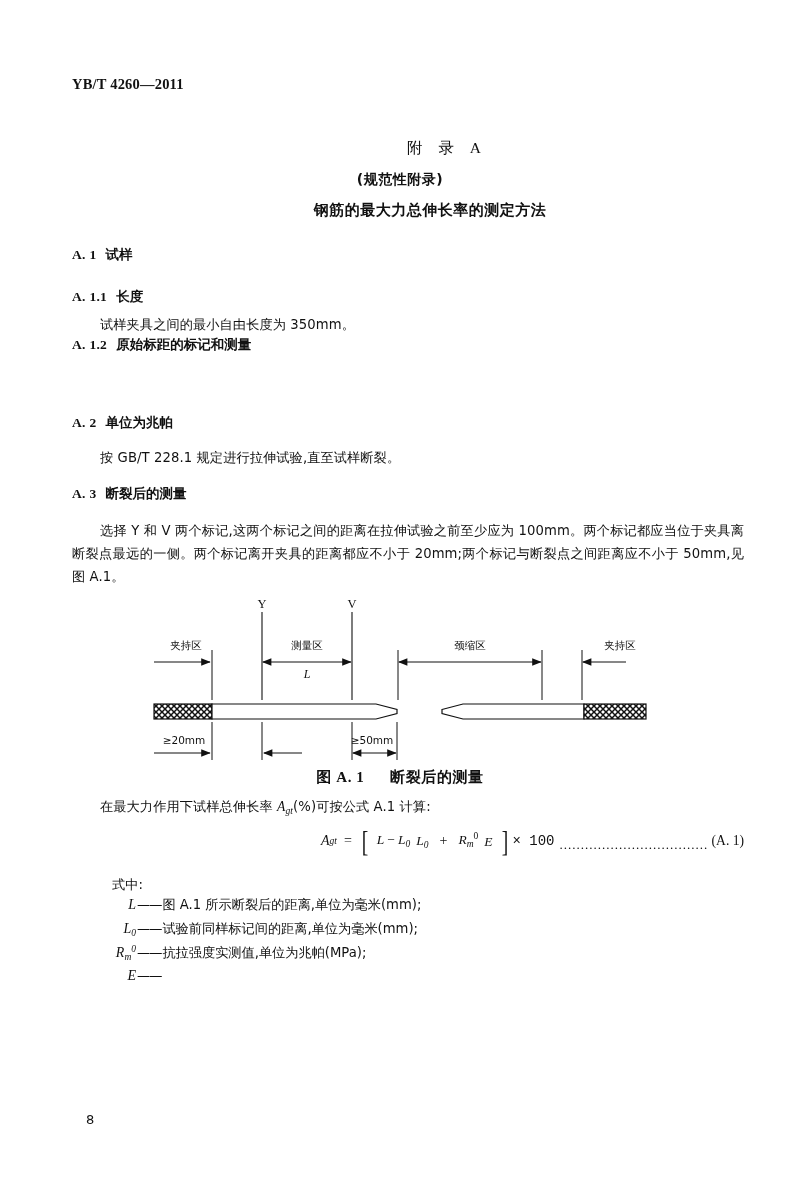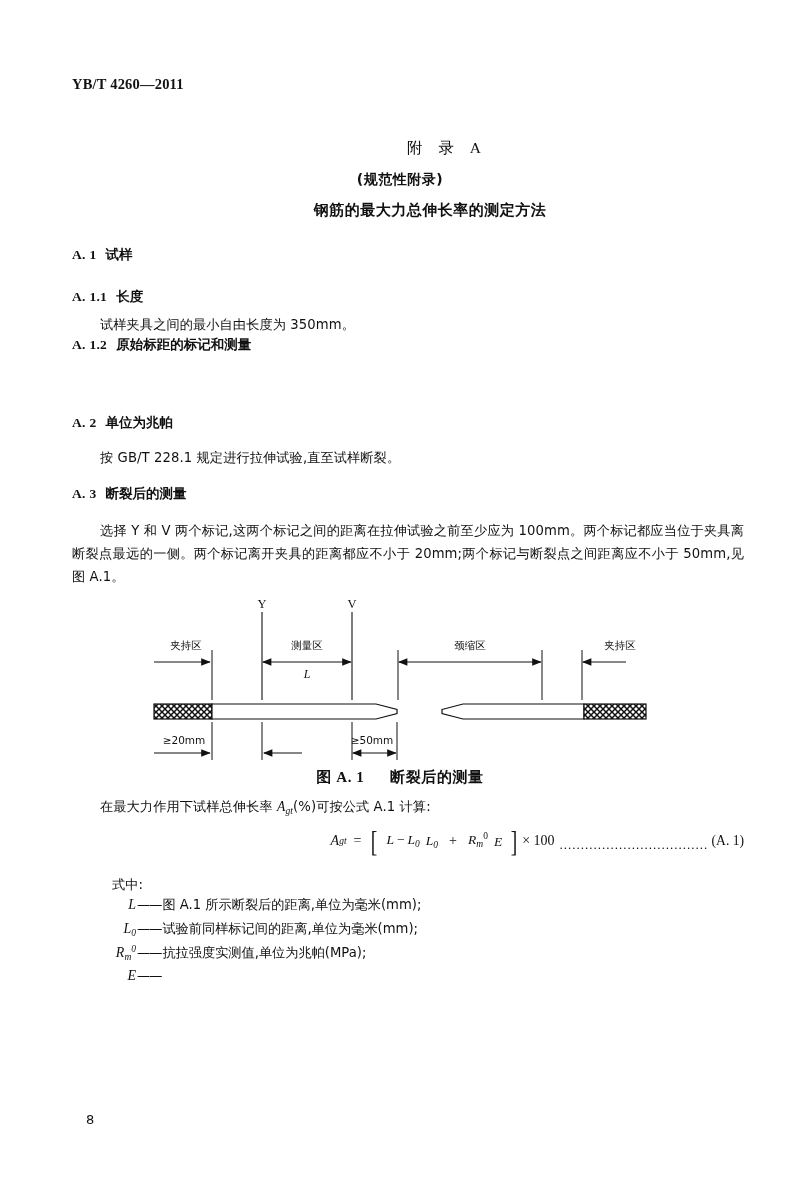--- a/index.html
+++ b/index.html
@@ -337,21 +337,21 @@
         <span class="bar"></span>
         <span class="bot"><span class="var">L</span><span class="sub">0</span></span>
       </span>
       <span style="margin:0 5px;">+</span>
       <span class="frac">
         <span class="top"><span class="var">R</span><span class="sub">m</span><span class="supr">0</span></span>
         <span class="bar"></span>
         <span class="bot"><span class="var">E</span></span>
       </span>
       <span class="brk">]</span>
-      <span style="margin-left:2px;">× 100</span>
+      <span style="margin-left:2px;font-family:Liberation Mono, monospace;">× 100</span>
     </div>
     <div class="leader" style="width:150px;">...................................</div>
     <div class="eqno"><span class="lat">(A. 1)</span></div>
   </div>
 
   <div class="para" style="left:100px; top:873px; width:300px;margin-left:12px;">式中:</div>
 
   <div class="where" style="top:896px;">
     <div class="lbl-line">
       <span class="sym"><span>L</span><span class="sub"></span></span>

